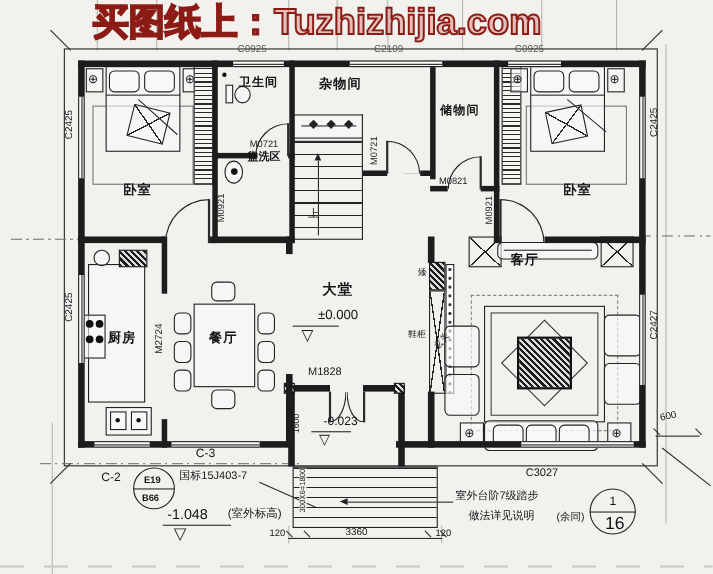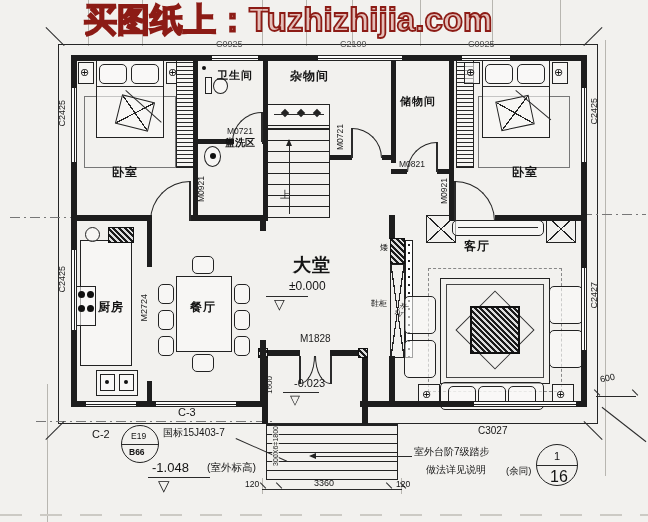--- a/index.html
+++ b/index.html
@@ -148,30 +148,30 @@
   <div class="lbl" style="left:478px;top:426px;font-size:10px">C3027</div>
 
   <div class="lbl room" style="left:112px;top:166px">卧室</div>
   <div class="lbl room" style="left:217px;top:70px;font-size:11px">卫生间</div>
   <div class="lbl" style="left:225px;top:138px;font-weight:bold;font-size:10px">盥洗区</div>
   <div class="lbl room" style="left:290px;top:70px">杂物间</div>
   <div class="lbl room" style="left:400px;top:96px;font-size:11px">储物间</div>
   <div class="lbl room" style="left:512px;top:166px">卧室</div>
   <div class="lbl room" style="left:98px;top:301px">厨房</div>
   <div class="lbl room" style="left:190px;top:301px">餐厅</div>
-  <div class="lbl room" style="left:293px;top:256px;font-size:18px">大堂</div>
-  <div class="lbl room" style="left:464px;top:240px">客厅</div>
+  <div class="lbl room" style="left:293px;top:256px;font-size:13px">大堂</div>
+  <div class="lbl room" style="left:464px;top:230px">客厅</div>
 
   <div class="lbl code v" style="left:197px;top:176px;font-size:8.5px">M0921</div>
   <div class="lbl code" style="left:227px;top:127px;font-size:8.5px">M0721</div>
   <div class="lbl code v" style="left:336px;top:124px;font-size:8.5px">M0721</div>
   <div class="lbl code" style="left:399px;top:160px;font-size:8.5px">M0821</div>
   <div class="lbl code v" style="left:440px;top:178px;font-size:8.5px">M0921</div>
   <div class="lbl code v" style="left:140px;top:294px">M2724</div>
-  <div class="lbl code" style="left:300px;top:334px;font-size:10px">M1828</div>
+  <div class="lbl code" style="left:280px;top:334px;font-size:10px">M1828</div>
 
   <div class="t" style="left:189px;top:181px;width:1.5px;height:40px"></div>
   <div class="arc" style="left:150px;top:181px;width:40px;height:40px;border-top:1.2px solid #222;border-left:1.2px solid #222;border-top-left-radius:100%"></div>
   <div class="t" style="left:261px;top:112px;width:1.5px;height:30px"></div>
   <div class="arc" style="left:232px;top:112px;width:30px;height:30px;border-top:1.2px solid #222;border-left:1.2px solid #222;border-top-left-radius:100%"></div>
   <div class="t" style="left:351px;top:128px;width:1.5px;height:30px"></div>
   <div class="arc" style="left:352px;top:128px;width:30px;height:30px;border-top:1.2px solid #222;border-right:1.2px solid #222;border-top-right-radius:100%"></div>
   <div class="t" style="left:436px;top:142px;width:1.5px;height:30px"></div>
   <div class="arc" style="left:407px;top:142px;width:30px;height:30px;border-top:1.2px solid #222;border-left:1.2px solid #222;border-top-left-radius:100%"></div>
   <div class="t" style="left:454px;top:181px;width:1.5px;height:40px"></div>
@@ -295,21 +295,21 @@
   <div class="lbl" style="left:314px;top:479px;font-size:9px">3360</div>
   <div class="lbl" style="left:396px;top:480px;font-size:8.5px">120</div>
 
   <div class="t" style="left:596px;top:396px;width:40px;height:1px"></div>
   <div class="t" style="left:593px;top:392px;width:8px;height:1.2px;transform:rotate(45deg)"></div>
   <div class="t" style="left:631px;top:392px;width:8px;height:1.2px;transform:rotate(45deg)"></div>
   <div class="lbl" style="left:600px;top:374px;font-size:9px;transform:rotate(-12deg)">600</div>
 
   <div class="circ" style="left:121px;top:425px;width:38px;height:38px"></div>
   <div class="t" style="left:121px;top:444px;width:38px;height:1px"></div>
-  <div class="lbl" style="left:131px;top:432px;font-size:8.5px;font-weight:normal">E19</div>
+  <div class="lbl" style="left:131px;top:432px;font-size:8.5px;font-weight:bold">E19</div>
   <div class="lbl" style="left:129px;top:448px;font-size:8.5px;font-weight:bold">B66</div>
   <div class="lbl" style="left:163px;top:428px;font-size:10px">国标15J403-7</div>
   <div class="t" style="left:236px;top:438px;width:56px;height:1px;transform:rotate(24deg);transform-origin:0 0"></div>
   <div class="lbl" style="left:152px;top:461px;font-size:13px">-1.048</div>
   <div class="lbl" style="left:207px;top:462px;font-size:10.5px">(室外标高)</div>
   <div class="t" style="left:148px;top:477px;width:62px;height:1.2px"></div>
   <span class="tri" style="left:158px;top:478px;font-size:15px"></span>
 
   <div class="t" style="left:316px;top:456px;width:96px;height:1px"></div>
   <div class="ah-left" style="left:309px;top:453px"></div>

